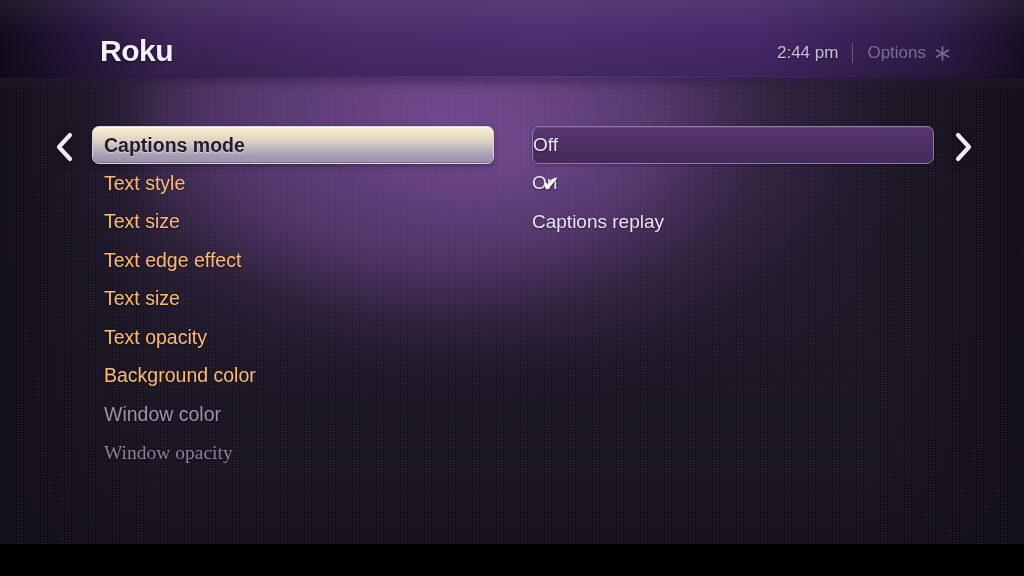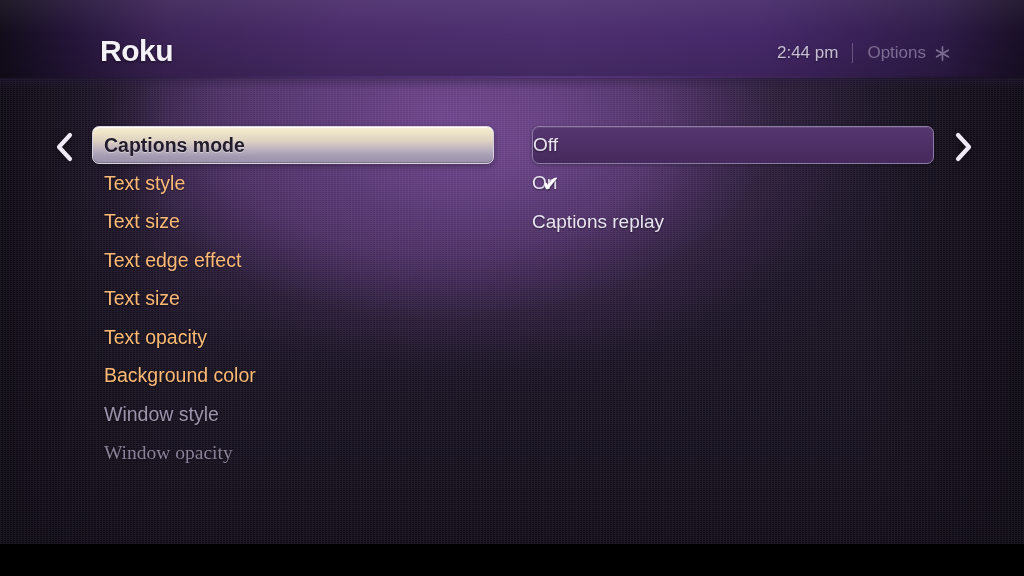--- a/index.html
+++ b/index.html
@@ -307,21 +307,21 @@
       <div class="menu-row">
         <span class="menu-label">Text size</span>
       </div>
       <div class="menu-row">
         <span class="menu-label">Text opacity</span>
       </div>
       <div class="menu-row">
         <span class="menu-label">Background color</span>
       </div>
       <div class="menu-row dim">
-        <span class="menu-label">Window style</span>
+        <span class="menu-label">Window color</span>
       </div>
       <div class="menu-row dimmer">
         <span class="menu-label">Window opacity</span>
       </div>
     </div>
 
   <div class="right-list">
       <div class="opt-row highlighted">
         <span class="opt-label">Off</span>
       </div>

